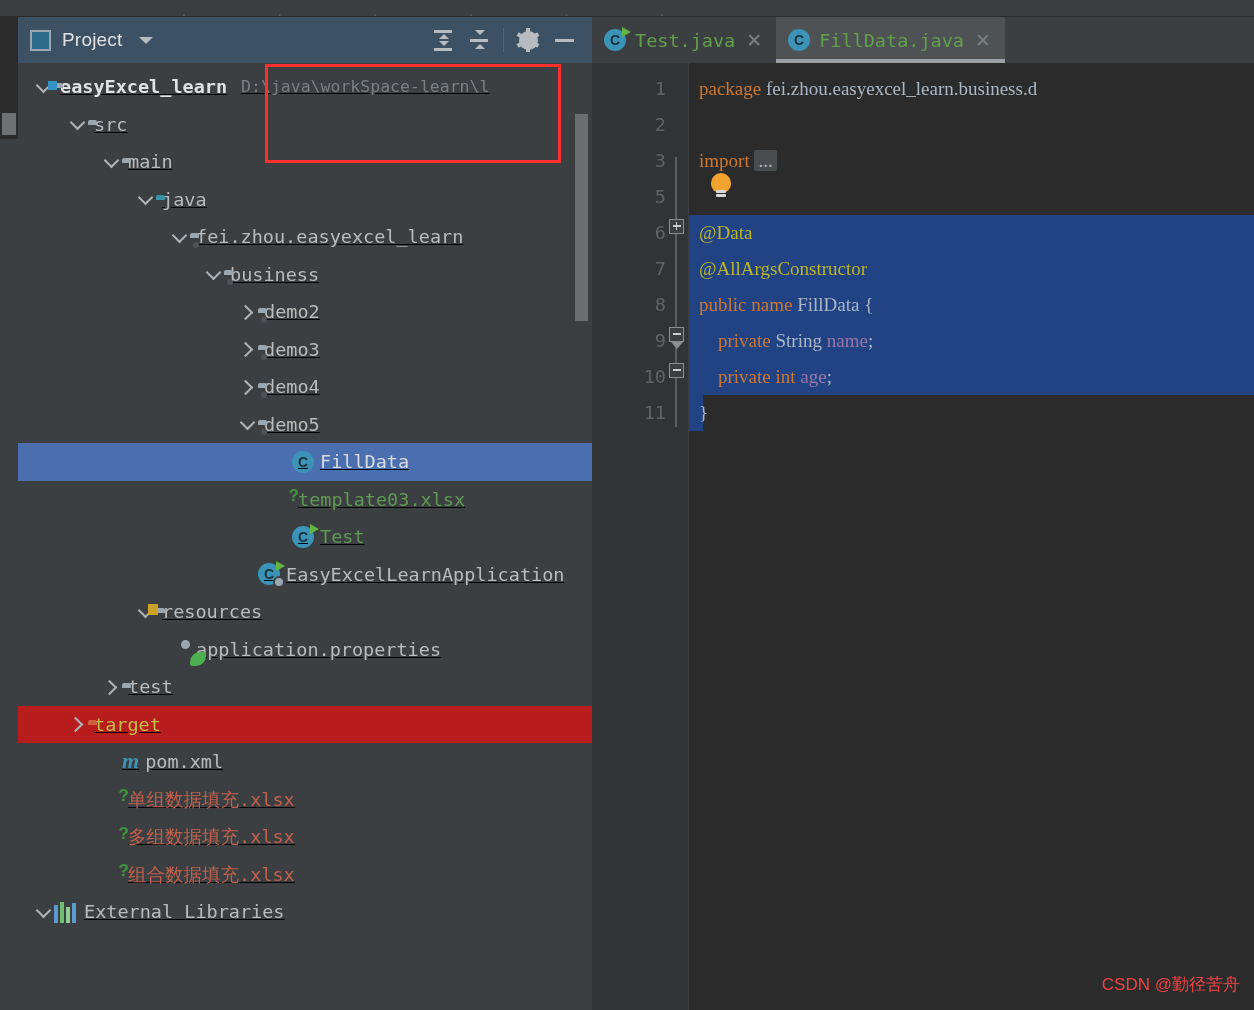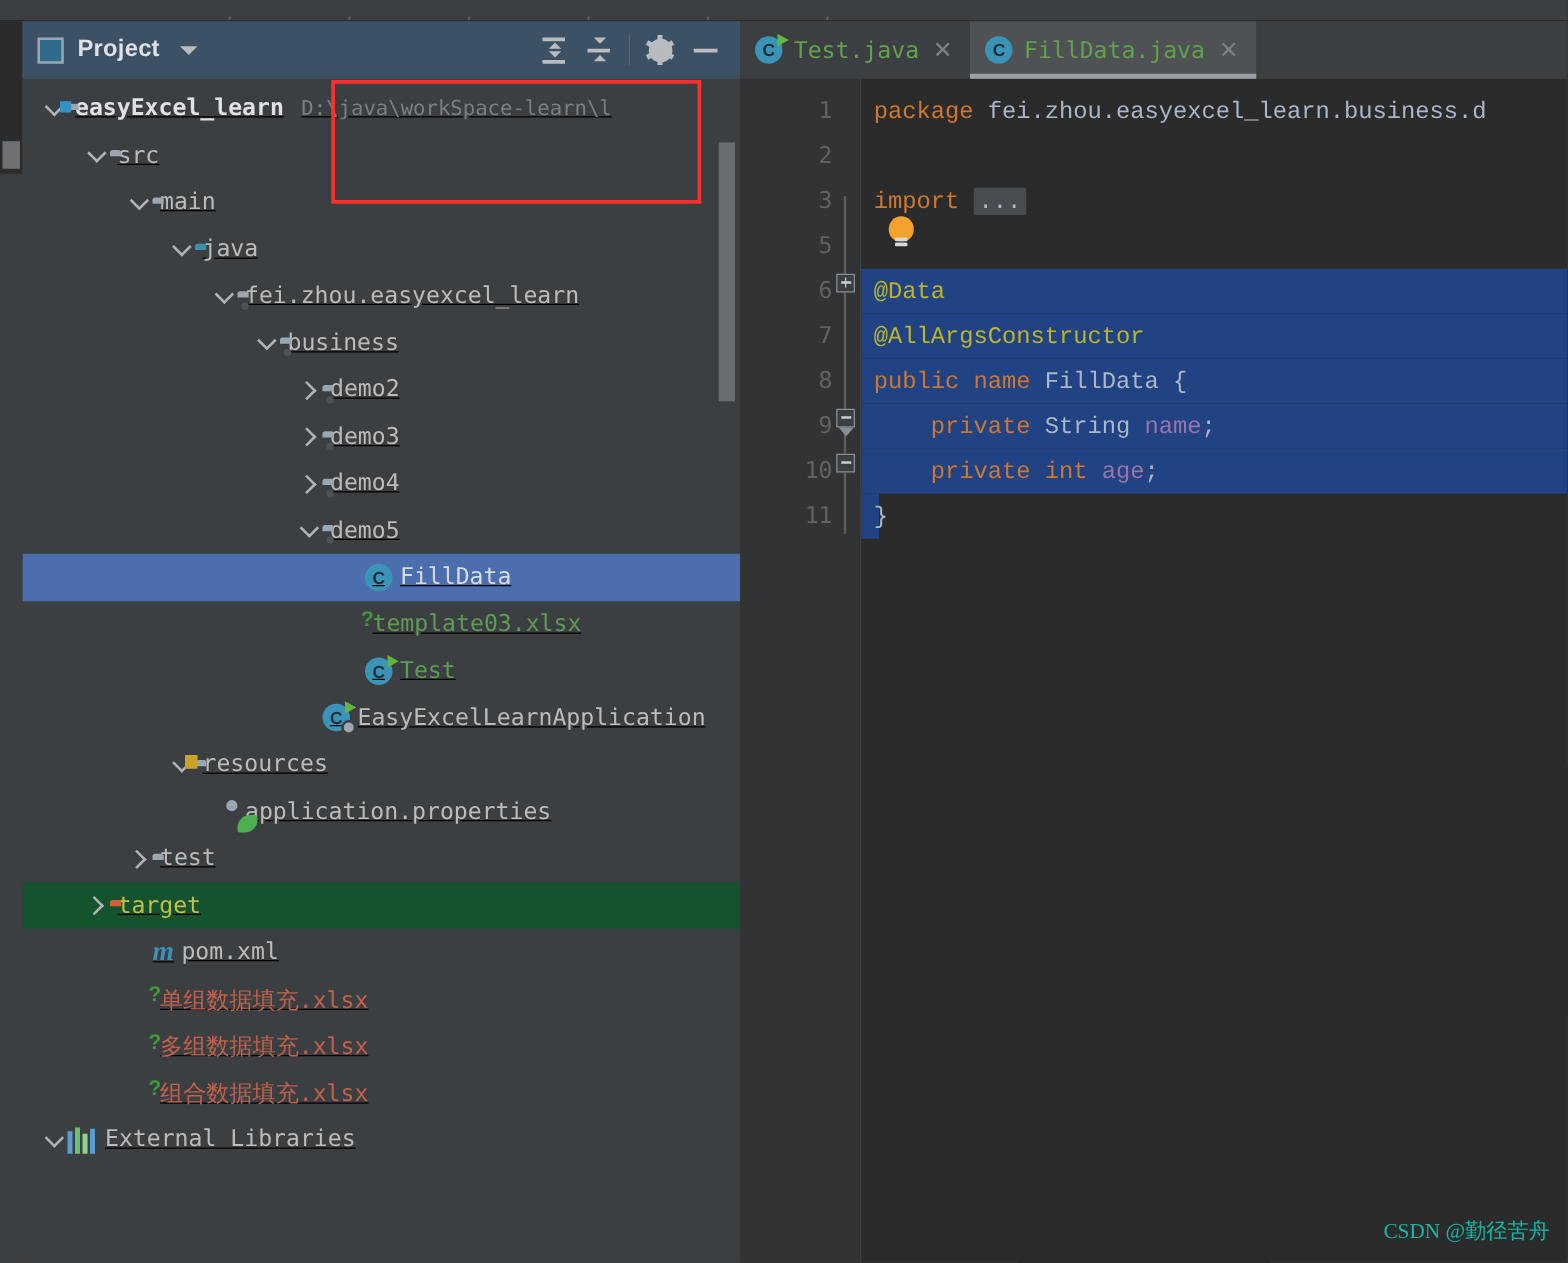--- a/index.html
+++ b/index.html
@@ -44,21 +44,21 @@
     position: absolute; left: 18px; top: 17px; width: 574px; height: 993px;
     background: #3c3f41;
     display: flex; flex-direction: column;
   }
   .pp-header {
     height: 46px; background: #3c5163;
     display: flex; align-items: center;
     padding: 0 10px 0 12px;
     flex: 0 0 46px;
   }
-  .pp-title-wrap { display: flex; align-items: center; gap: 11px; font-weight: bold; }
+  .pp-title-wrap { display: flex; align-items: center; gap: 11px; }
   .icon-project-box {
     width: 21px; height: 21px;
     border: 2px solid #9aa7b0;
     background: #2f6b8a;
     display: inline-block;
   }
   .pp-title {
     font-family: "Liberation Sans", sans-serif;
     font-size: 19px; color: #dfe1e5; letter-spacing: .2px;
   }
@@ -99,21 +99,21 @@
     position: relative;
     padding-top: 5px;
     font-family: "DejaVu Sans Mono", "Liberation Mono", monospace;
     font-size: 18.5px;
   }
   .row {
     position: relative; display: flex; align-items: center;
     height: 37.5px; padding-right: 4px; white-space: nowrap;
   }
   .row.selected { background: #4b6eaf; }
-  .row.hl-target { background: #14532d; }
+  .row.hl-target { background: #b91c1c; }
   .chev {
     width: 22px; height: 22px; position: relative; flex: 0 0 22px;
   }
   .chev::before {
     content: ""; position: absolute; width: 9px; height: 9px;
     border-right: 2.2px solid #aeb3b7; border-bottom: 2.2px solid #aeb3b7;
     left: 5px; top: 5px;
   }
   .chev.closed::before { transform: rotate(-45deg); left: 4px; top: 6px; }
   .chev.open::before   { transform: rotate(45deg);  left: 6px; top: 4px; }
@@ -298,21 +298,21 @@
     border-left: 6px solid transparent; border-right: 6px solid transparent;
     border-top: 7px solid #8a8f93;
   }
   .code {
     flex: 1 1 auto; position: relative; padding-top: 8px;
     border-left: 1px solid #3c3f41;
     overflow: hidden;
   }
   .cl {
     height: 36px; line-height: 36px; white-space: pre;
-    font-size: 19px; font-family: Liberation Mono, monospace;
+    font-size: 19px; font-family: Liberation Serif, serif;
     padding-left: 10px; color: #a9b7c6;
   }
   .cl.sel { background: #214283; }
   .cl.sel-partial { background: linear-gradient(to right, #214283 0 14px, transparent 14px); }
   .kw  { color: #cc7832; }
   .ann { color: #bbb529; margin-top: 37px; }
   .typ { color: #a9b7c6; }
   .fld { color: #9876aa; }
   .cls { color: #a9b7c6; }
   .imp-fold {
@@ -326,22 +326,22 @@
     position: absolute; left: 0; top: 0; width: 20px; height: 20px;
     border-radius: 50% 50% 45% 45%; background: #f2a32e;
   }
   .bulb .base {
     position: absolute; left: 5px; top: 17px; width: 10px; height: 3px;
     background: #d8d8d8; border-radius: 1px;
     box-shadow: 0 4px 0 0 #d8d8d8;
   }
   .watermark {
     position: absolute; right: 14px; bottom: 14px;
-    font-family: Liberation Serif, serif;
-    font-size: 17px; color: #14b8a6; white-space: nowrap;
+    font-family: Liberation Sans, sans-serif;
+    font-size: 17px; color: #ef4444; white-space: nowrap;
   }
 </style>
 </head>
 <body>
 
 <div id="app">
 
   <div class="top-strip">
     <div class="menu-ghost">, , , , , ,</div>
   </div>

